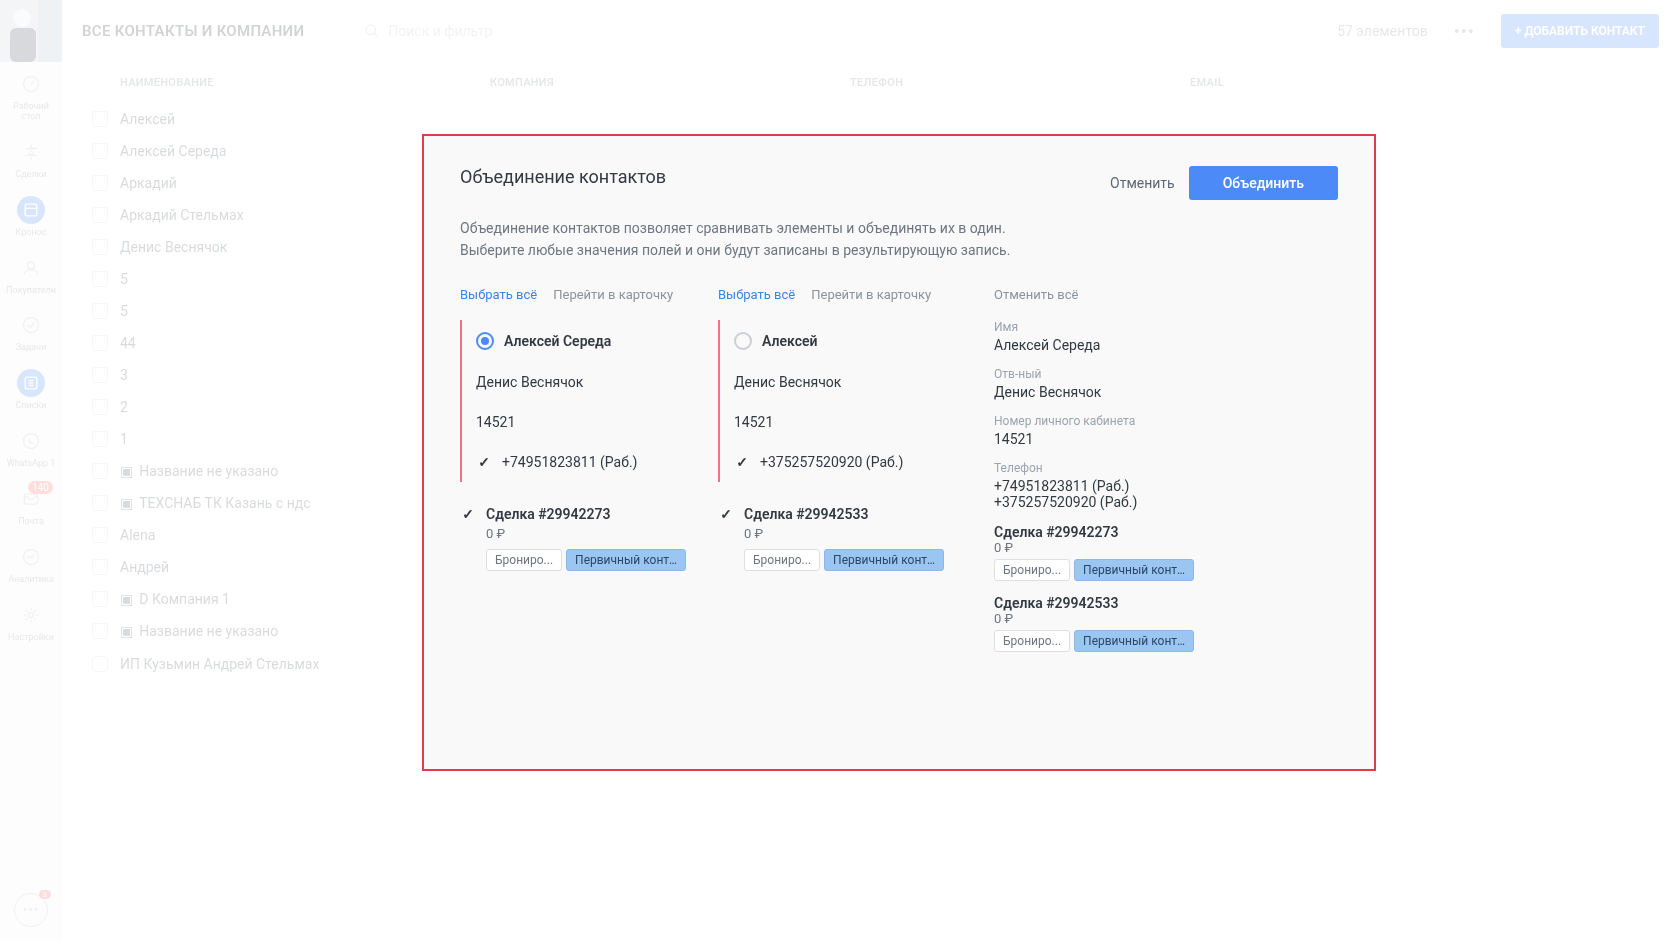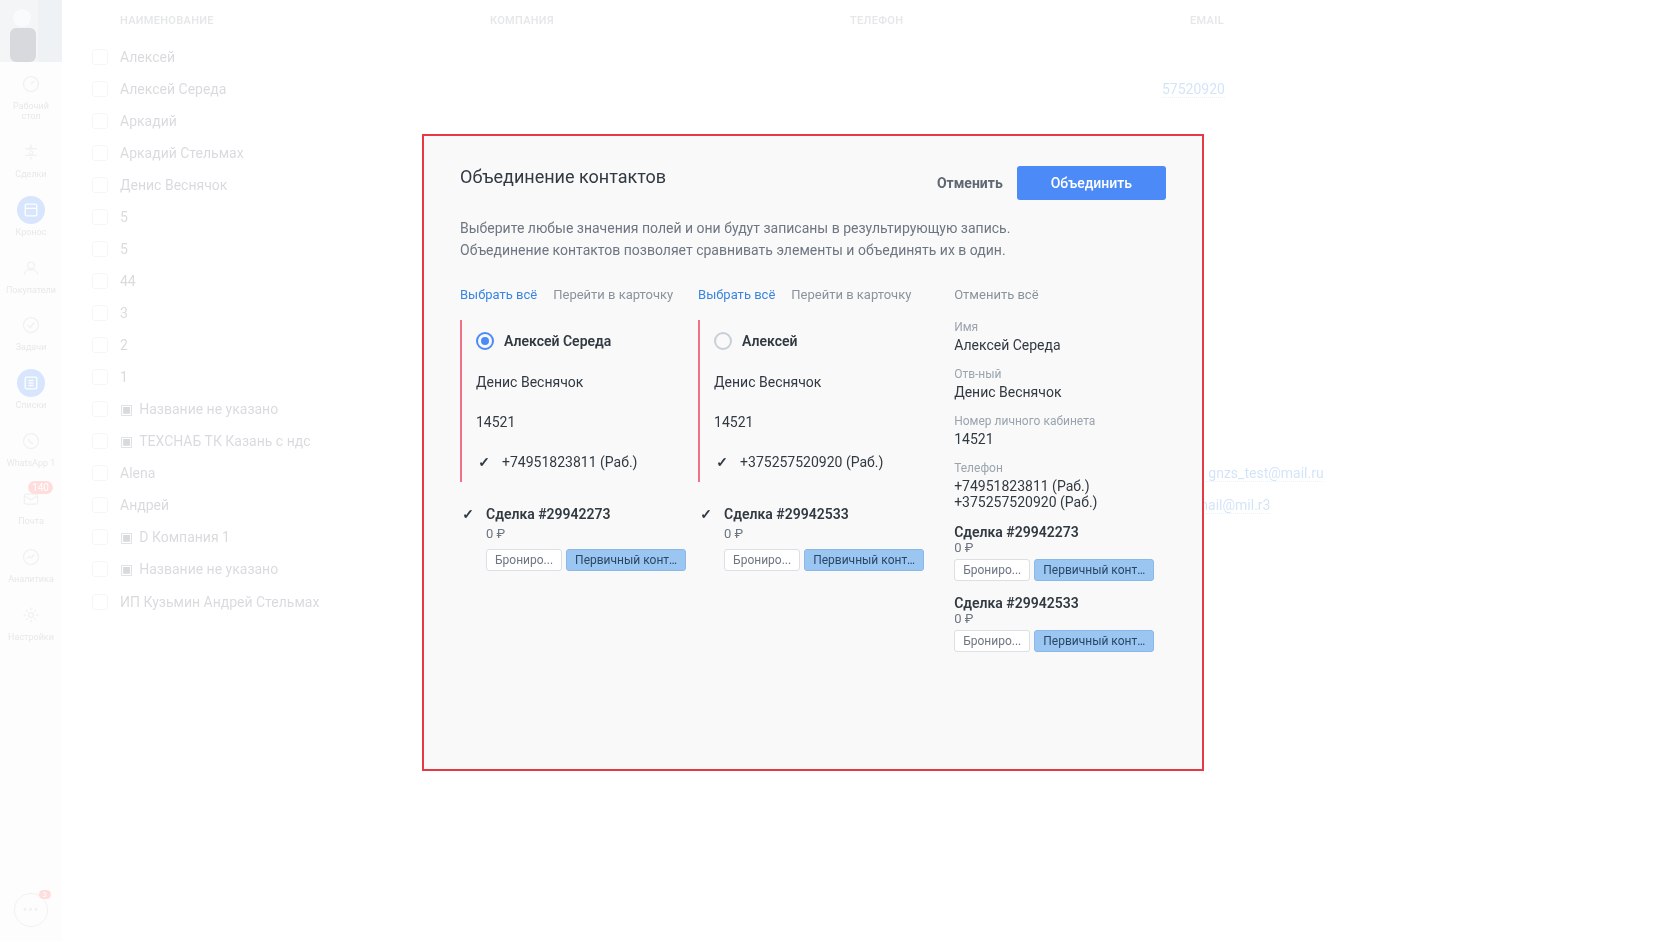--- a/index.html
+++ b/index.html
@@ -40,25 +40,25 @@
 .row .cb{width:16px;height:16px;border:1.5px solid #d0d6dc;border-radius:3px;margin-right:12px;flex-shrink:0}
 .row .name{width:342px;color:#4f5a66}
 .row .comp{width:360px;display:flex;gap:6px;align-items:center}
 .row .comp .bicon{color:#b0b8c0}
 .row .comp .dot{color:#9aa4af;font-size:18px;line-height:0}
 .row .phone{width:340px;display:flex;gap:14px;align-items:center;color:#3a86df}
 .row .phone .pnum{border-bottom:1px dotted #9fc3ed}
 .row .phone .picon{color:#b0b8c0}
 .row .email{flex:1;color:#3a86df}
 .row .email span{border-bottom:1px dotted #9fc3ed}
-.modal{position:absolute;left:422px;top:134px;width:782px;height:637px;background:#f9f9f9;border:2px solid #e63946;z-index:100;padding:30px 36px;display:flex;flex-direction:column}
+.modal{position:absolute;left:422px;top:134px;width:954px;height:637px;background:#f9f9f9;border:2px solid #e63946;z-index:100;padding:30px 36px;display:flex;flex-direction:column}
 .modal-head{display:flex;justify-content:space-between;align-items:flex-start;margin-bottom:18px}
 .modal-title{font-size:18px;color:#313942;font-weight:400}
 .modal-actions{display:flex;gap:14px;align-items:center}
-.btn-cancel{background:transparent;border:none;font-size:14px;color:#5e6873;cursor:pointer;font-weight:700}
+.btn-cancel{background:transparent;border:none;font-size:14px;color:#5e6873;cursor:pointer;font-weight:400}
 .btn-merge{background:#4c8bf7;color:#fff;border:none;padding:9px 34px;border-radius:3px;font-size:14px;cursor:pointer;font-weight:500}
 .modal-desc{font-size:14px;color:#6d7682;line-height:1.55;margin-bottom:26px}
 .merge-body{display:flex;gap:0}
 .merge-col{width:258px;padding-right:12px}
 .merge-col.result{width:246px;padding-left:18px}
 .col-actions{display:flex;gap:16px;font-size:13px;margin-bottom:18px}
 .link-action{color:#3a86df;cursor:pointer}
 .text-action{color:#8a939d;cursor:pointer}
 .contact-block{border-left:2.5px solid #f37089;padding-left:14px;margin-bottom:24px}
 .field-row{padding:12px 0;font-size:14px;color:#313942;display:flex;align-items:center;gap:10px}
@@ -188,20 +188,33 @@
           <div class="nav-label">Настройки</div>
         </div>
       </div>
     <div class="chat-bubble">
       <span class="dots">•••</span>
       <span class="cb-badge">3</span>
     </div>
   </div>
 
   <div class="main">
+    <div class="topbar">
+      <div class="page-title">ВСЕ КОНТАКТЫ И КОМПАНИИ</div>
+      <div class="search-wrap">
+        <svg width="16" height="16" viewBox="0 0 24 24" fill="none" stroke="#c0c6cc" stroke-width="2">
+            <circle cx="10" cy="10" r="7"></circle>
+            <line x1="20" y1="20" x2="15" y2="15"></line>
+          </svg>
+        <input placeholder="Поиск и фильтр" style="">
+      </div>
+      <div class="el-count">57 элементов</div>
+      <div class="header-menu">•••</div>
+      <button class="add-btn">+ ДОБАВИТЬ КОНТАКТ</button>
+    </div>
 
     <div class="table-head">
       <div style="width:28px"></div>
       <div class="col-name">НАИМЕНОВАНИЕ</div>
       <div class="col-company">КОМПАНИЯ</div>
       <div class="col-phone">ТЕЛЕФОН</div>
       <div class="col-email">EMAIL</div>
     </div>
 
     <div id="rows-container">
@@ -353,22 +366,22 @@
 
   <div class="modal">
     <div class="modal-head">
       <div class="modal-title">Объединение контактов</div>
       <div class="modal-actions">
         <button class="btn-cancel">Отменить</button>
         <button class="btn-merge">Объединить</button>
       </div>
     </div>
     <div class="modal-desc">
+      <div>Объединение контактов позволяет сравнивать элементы и объединять их в один.</div>
       <div>Выберите любые значения полей и они будут записаны в результирующую запись.</div>
-      <div>Объединение контактов позволяет сравнивать элементы и объединять их в один.</div>
     </div>
 
     <div class="merge-body">
 
       <div class="merge-col">
         <div class="col-actions">
           <span class="link-action">Выбрать всё</span>
           <span class="text-action">Перейти в карточку</span>
         </div>
         <div class="contact-block">

